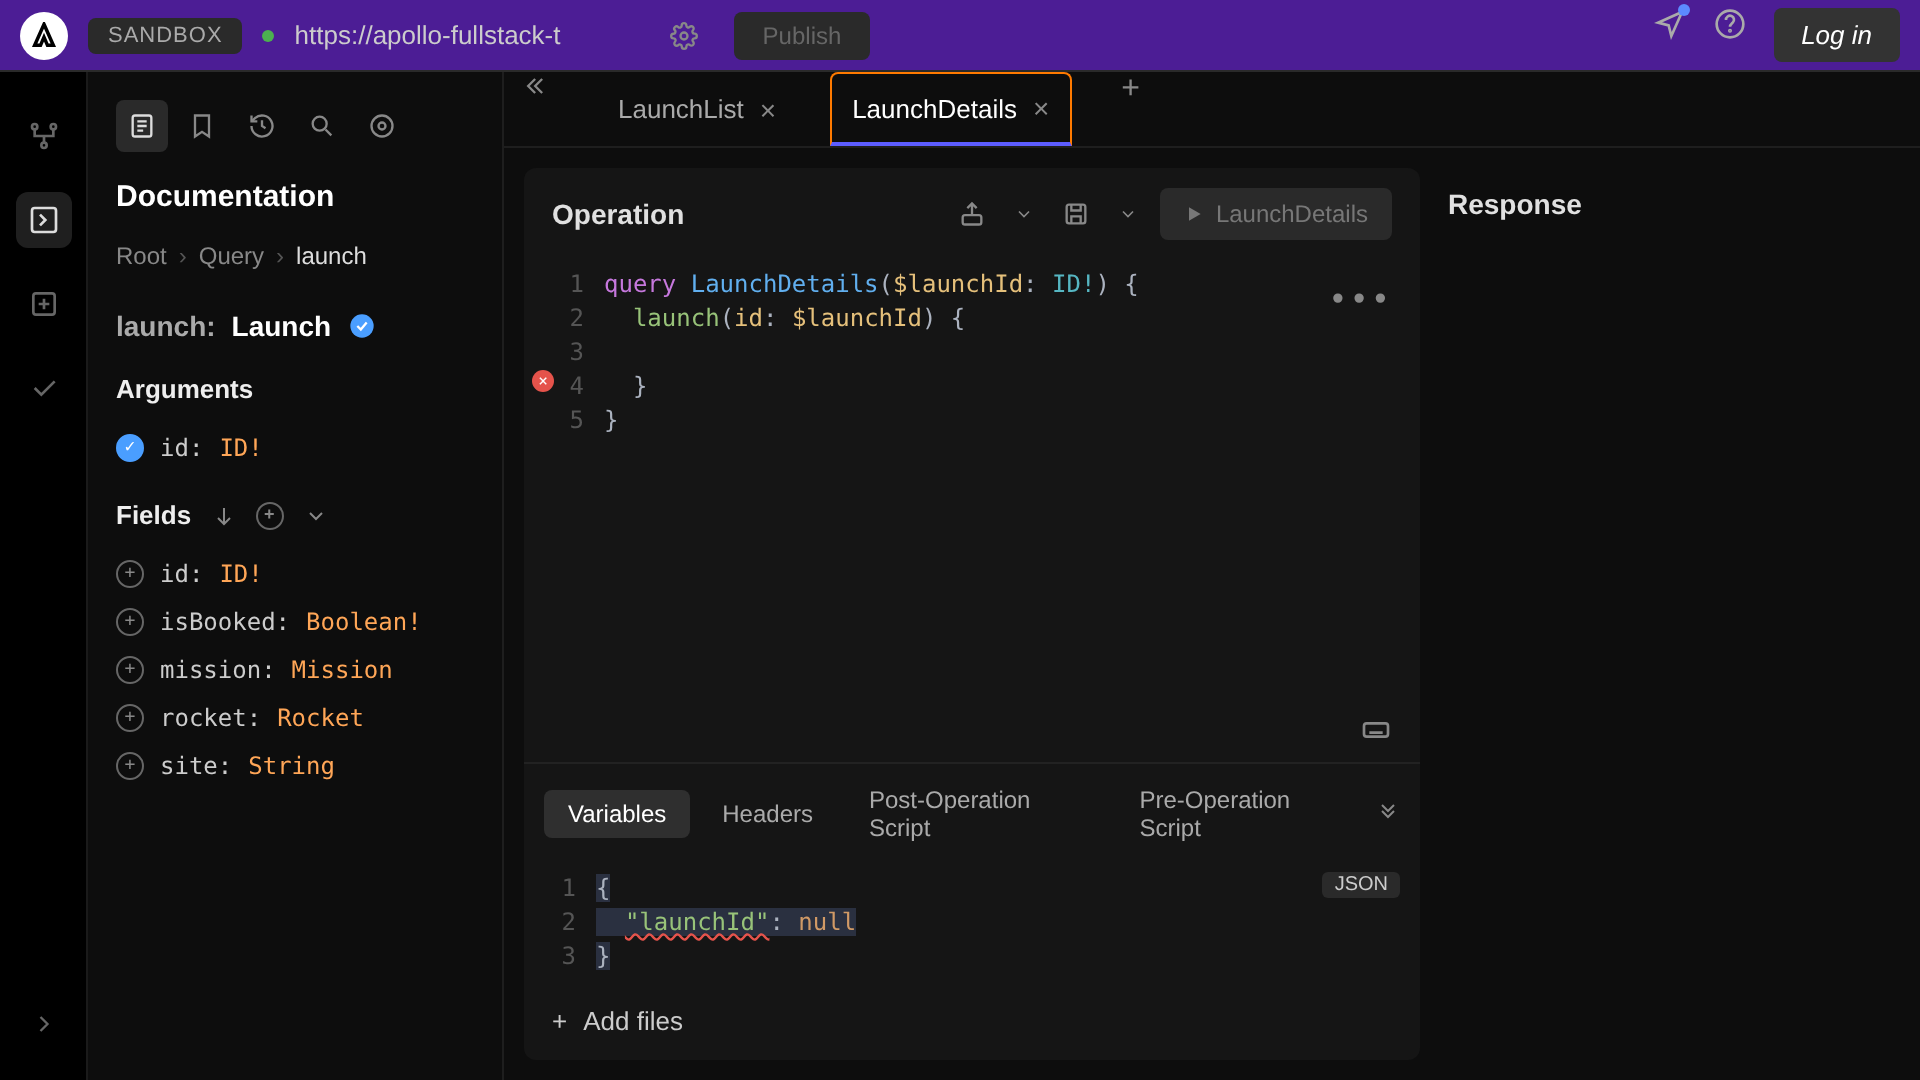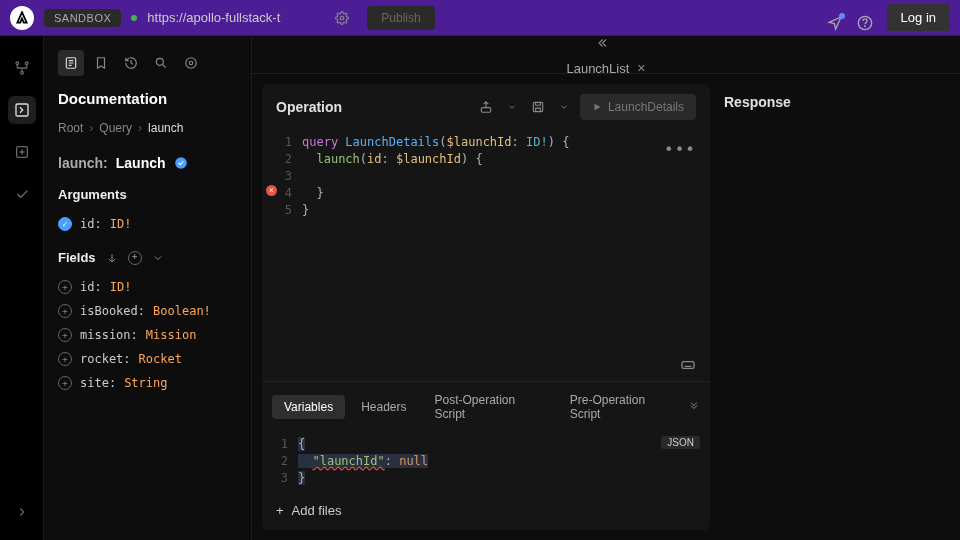--- a/index.html
+++ b/index.html
@@ -4,21 +4,21 @@
 <style>
 * { margin: 0; padding: 0; box-sizing: border-box; }
 body { width: 960px; height: 540px; background: #0d0d0d; font-family: -apple-system, BlinkMacSystemFont, "Segoe UI", sans-serif; color: #e0e0e0; font-size: 13px; overflow: hidden; }
 .topbar { height: 36px; background: #4c1d95; display: flex; align-items: center; padding: 0 10px; border-bottom: 1px solid #2a2a2a; }
 .logo { width: 24px; height: 24px; border-radius: 50%; background: #fff; display: flex; align-items: center; justify-content: center; color: #000; font-weight: bold; margin-right: 10px; }
 .sandbox-badge { background: #2a2a2a; padding: 3px 10px; border-radius: 4px; font-size: 11px; letter-spacing: 0.5px; color: #aaa; margin-right: 10px; }
 .status-dot { width: 6px; height: 6px; border-radius: 50%; background: #4caf50; margin-right: 10px; }
 .url-input { background: transparent; border: none; color: #ccc; font-size: 13px; width: 180px; outline: none; }
 .gear-icon, .toolbar-icon { color: #888; cursor: pointer; }
 .publish-btn { background: #2a2a2a; color: #666; padding: 5px 14px; border-radius: 4px; margin-left: 10px; font-size: 12px; }
-.topbar-right { margin-left: auto; display: flex; align-items: flex-end; gap: 14px; }
+.topbar-right { margin-left: auto; display: flex; align-items: flex-start; gap: 14px; font-style: italic; }
 .login-btn { background: #333; color: #fff; padding: 6px 14px; border-radius: 4px; font-size: 13px; font-weight: 500; }
 .notif-dot { position: absolute; top: -2px; right: -2px; width: 6px; height: 6px; background: #5c8aff; border-radius: 50%; }
 .main { display: flex; height: calc(540px - 36px); }
 .rail { width: 44px; background: #000; display: flex; flex-direction: column; align-items: center; padding-top: 18px; gap: 14px; border-right: 1px solid #1a1a1a; }
 .rail-item { width: 28px; height: 28px; display: flex; align-items: center; justify-content: center; color: #666; border-radius: 6px; cursor: pointer; }
 .rail-item.active { background: #1f1f1f; color: #ddd; }
 .rail-expand { margin-top: auto; margin-bottom: 14px; }
 .doc-panel { width: 208px; background: #0d0d0d; padding: 14px; border-right: 1px solid #1e1e1e; overflow: hidden; }
 .doc-toolbar { display: flex; gap: 4px; margin-bottom: 14px; align-items: center; }
 .doc-toolbar .tool { width: 26px; height: 26px; display: flex; align-items: center; justify-content: center; color: #888; border-radius: 4px; cursor: pointer; }
@@ -31,21 +31,21 @@
 .type-heading .name { color: #aaa; }
 .type-heading .type { color: #fff; }
 .verified { color: #4a9eff; }
 .section-title { font-size: 13px; font-weight: 600; color: #eee; margin-bottom: 10px; margin-top: 14px; display: flex; align-items: center; gap: 10px; }
 .field-row { display: flex; align-items: center; gap: 8px; padding: 5px 0; font-size: 12px; font-family: ui-monospace, Menlo, monospace; }
 .field-icon { width: 14px; height: 14px; border: 1.5px solid #666; border-radius: 50%; display: flex; align-items: center; justify-content: center; font-size: 9px; color: #888; line-height: 1; flex-shrink: 0; }
 .field-icon.check { border-color: #4a9eff; background: #4a9eff; color: #fff; }
 .field-name { color: #ccc; }
 .field-type { color: #ffa657; }
 .workspace { flex: 1; display: flex; flex-direction: column; }
-.tabs-row { height: 38px; display: flex; align-items: center; padding: 0 8px; gap: 2px; border-bottom: 1px solid #1e1e1e; flex-direction: column; }
+.tabs-row { height: 38px; display: flex; padding: 0 8px; gap: 17px; border-bottom: 1px solid #1e1e1e; }
 .tabs-row .collapse-icon { color: #888; margin-right: 8px; cursor:pointer; }
 .tab { padding: 8px 10px; display: flex; align-items: center; gap: 8px; color: #aaa; cursor: pointer; border-radius: 4px 4px 0 0; }
 .tab.active { color: #fff; border: 1.5px solid #ff7a00; border-bottom: 2px solid #5c5cff; background: #0d0d0d; }
 .tab .close { color: #888; font-size: 14px; }
 .tab-plus { color: #888; padding: 0 8px; cursor: pointer; font-size: 16px; }
 .panels { flex: 1; display: flex; padding: 10px; gap: 10px; overflow: hidden; }
 .op-panel { flex: 1; background: #151515; border-radius: 6px; display: flex; flex-direction: column; overflow: hidden; min-width: 0; justify-content: flex-end;}
 .resp-panel { width: 230px; }
 .op-header { display: flex; align-items: center; padding: 10px 14px; gap: 8px; }
 .op-header-title { font-size: 14px; font-weight: 600; flex: 1; }

